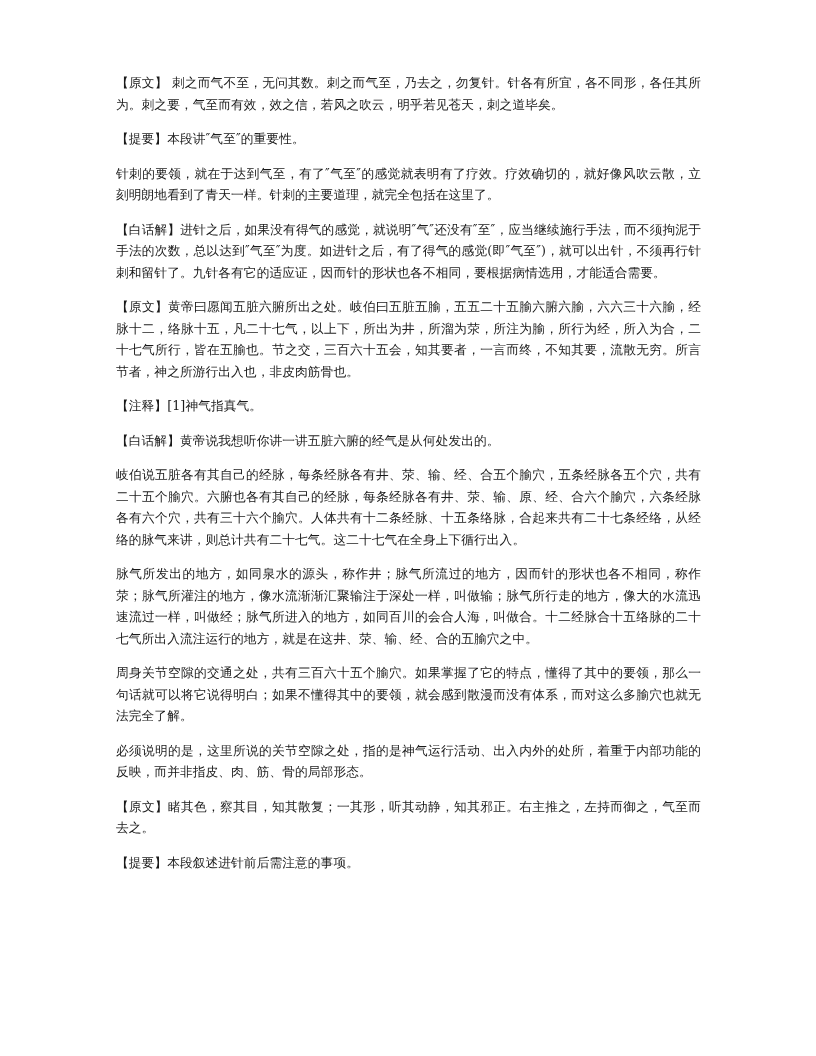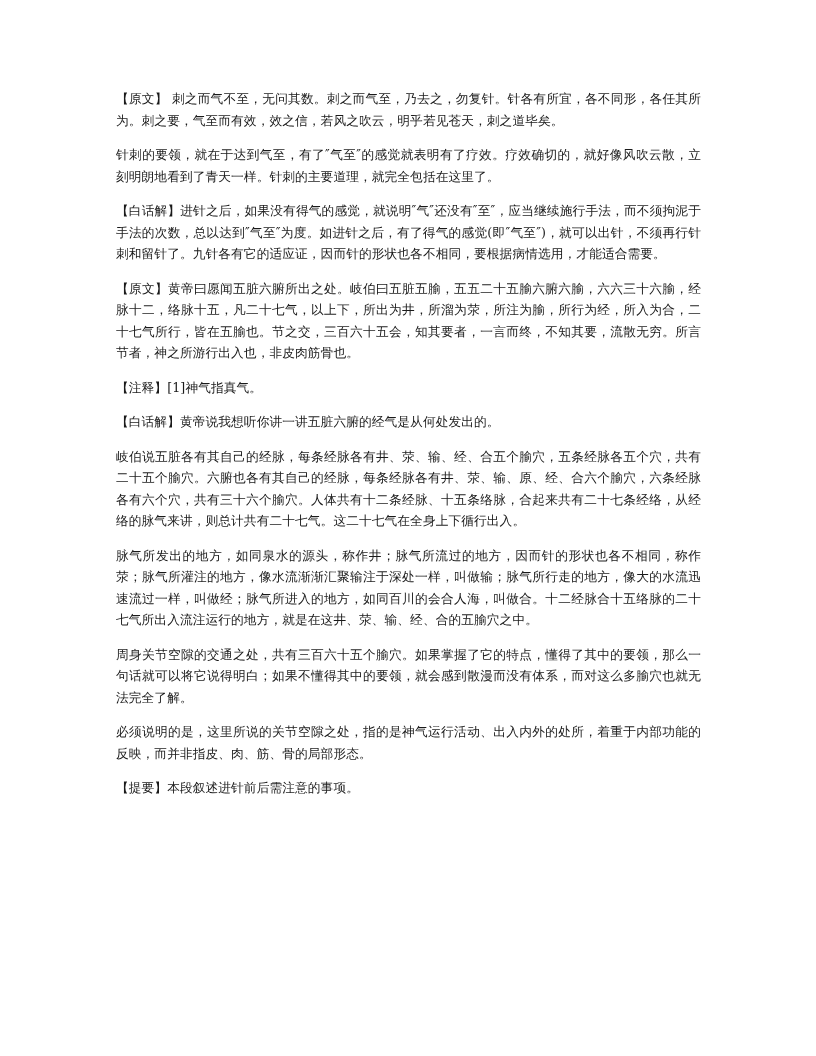--- a/index.html
+++ b/index.html
@@ -17,21 +17,21 @@
   .page {
     position: relative;
     width: 816px;
     height: 1056px;
     background: #ffffff;
     box-sizing: border-box;
   }
   .content {
     position: absolute;
     left: 116px;
-    top: 88px;
+    top: 72px;
     width: 585px;
   }
   p.para {
     margin: 0 0 13px 0;
     font-size: 12.7px;
     line-height: 21.5px;
     text-align: justify;
     text-justify: inter-ideograph;
     letter-spacing: 0.1px;
     word-break: break-all;
@@ -40,24 +40,26 @@
   p.para:last-child {
     margin-bottom: 12px;
   }
 </style>
 </head>
 <body>
 
 <div class="page">
   <div class="content">
     <p class="para">【原文】 刺之而气不至，无问其数。刺之而气至，乃去之，勿复针。针各有所宜，各不同形，各任其所为。刺之要，气至而有效，效之信，若风之吹云，明乎若见苍天，刺之道毕矣。</p>
+    <p class="para">【提要】本段讲″气至″的重要性。</p>
     <p class="para">针刺的要领，就在于达到气至，有了″气至″的感觉就表明有了疗效。疗效确切的，就好像风吹云散，立刻明朗地看到了青天一样。针刺的主要道理，就完全包括在这里了。</p>
     <p class="para">【白话解】进针之后，如果没有得气的感觉，就说明″气″还没有″至″，应当继续施行手法，而不须拘泥于手法的次数，总以达到″气至″为度。如进针之后，有了得气的感觉(即″气至″)，就可以出针，不须再行针刺和留针了。九针各有它的适应证，因而针的形状也各不相同，要根据病情选用，才能适合需要。</p>
     <p class="para">【原文】黄帝曰愿闻五脏六腑所出之处。岐伯曰五脏五腧，五五二十五腧六腑六腧，六六三十六腧，经脉十二，络脉十五，凡二十七气，以上下，所出为井，所溜为荥，所注为腧，所行为经，所入为合，二十七气所行，皆在五腧也。节之交，三百六十五会，知其要者，一言而终，不知其要，流散无穷。所言节者，神之所游行出入也，非皮肉筋骨也。</p>
     <p class="para">【注释】[1]神气指真气。</p>
     <p class="para">【白话解】黄帝说我想听你讲一讲五脏六腑的经气是从何处发出的。</p>
     <p class="para">岐伯说五脏各有其自己的经脉，每条经脉各有井、荥、输、经、合五个腧穴，五条经脉各五个穴，共有二十五个腧穴。六腑也各有其自己的经脉，每条经脉各有井、荥、输、原、经、合六个腧穴，六条经脉各有六个穴，共有三十六个腧穴。人体共有十二条经脉、十五条络脉，合起来共有二十七条经络，从经络的脉气来讲，则总计共有二十七气。这二十七气在全身上下循行出入。</p>
     <p class="para">脉气所发出的地方，如同泉水的源头，称作井；脉气所流过的地方，因而针的形状也各不相同，称作荥；脉气所灌注的地方，像水流渐渐汇聚输注于深处一样，叫做输；脉气所行走的地方，像大的水流迅速流过一样，叫做经；脉气所进入的地方，如同百川的会合人海，叫做合。十二经脉合十五络脉的二十七气所出入流注运行的地方，就是在这井、荥、输、经、合的五腧穴之中。</p>
     <p class="para">周身关节空隙的交通之处，共有三百六十五个腧穴。如果掌握了它的特点，懂得了其中的要领，那么一句话就可以将它说得明白；如果不懂得其中的要领，就会感到散漫而没有体系，而对这么多腧穴也就无法完全了解。</p>
     <p class="para">必须说明的是，这里所说的关节空隙之处，指的是神气运行活动、出入内外的处所，着重于内部功能的反映，而并非指皮、肉、筋、骨的局部形态。</p>
+    <p class="para">【原文】睹其色，察其目，知其散复；一其形，听其动静，知其邪正。右主推之，左持而御之，气至而去之。</p>
     <p class="para">【提要】本段叙述进针前后需注意的事项。</p>
   </div>
 </div>
 
 </body></html>

